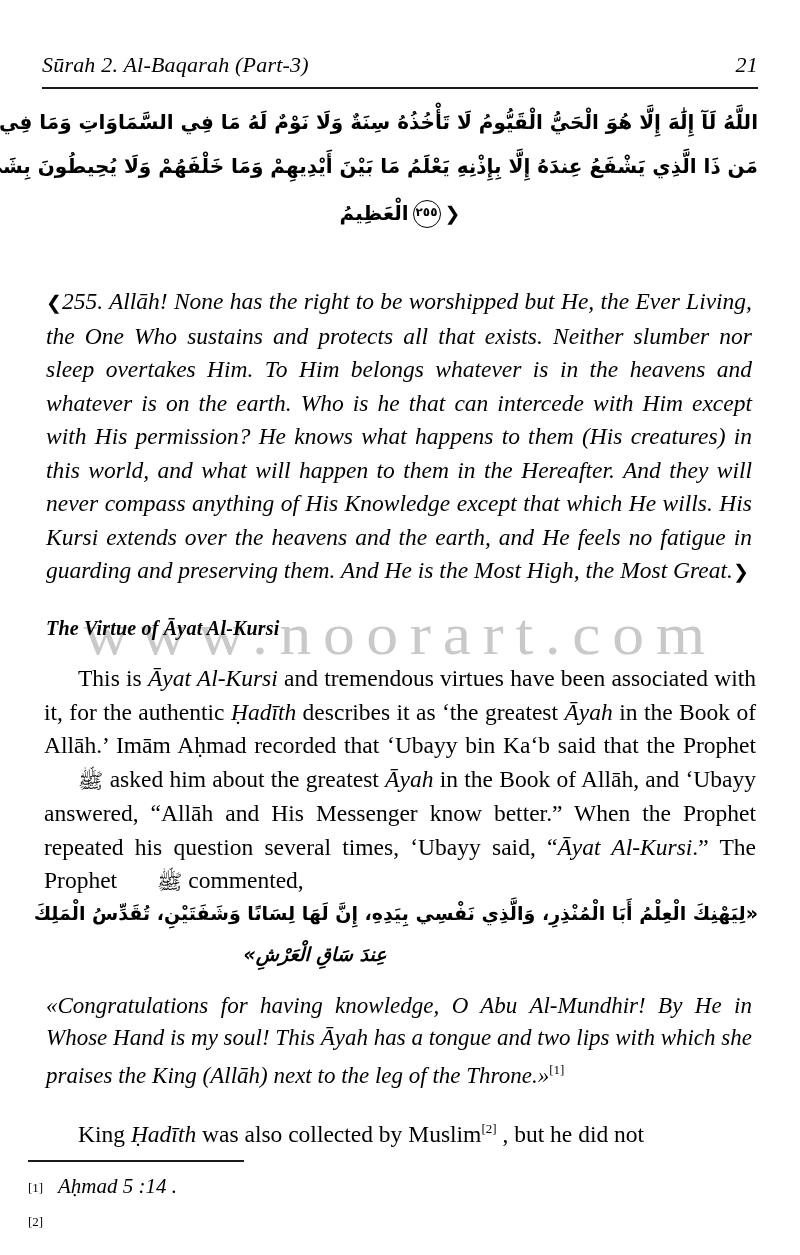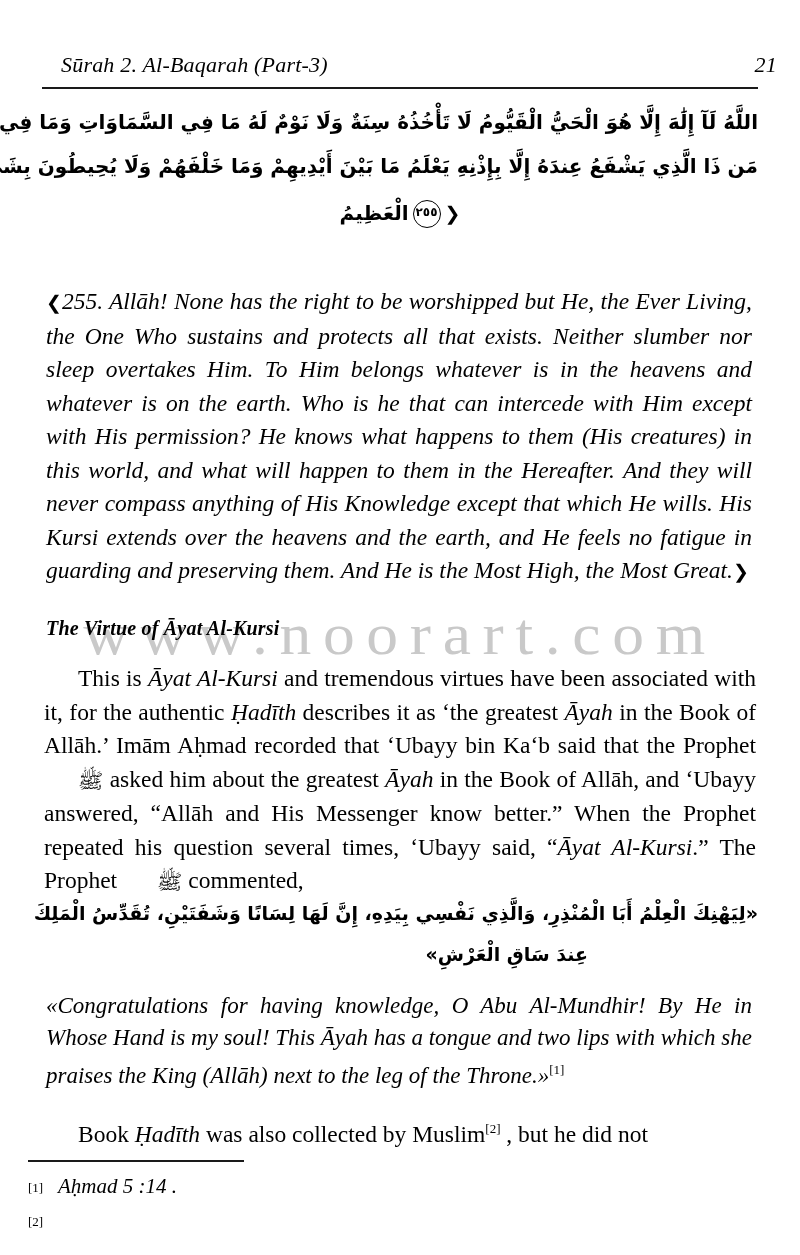--- a/index.html
+++ b/index.html
@@ -27,21 +27,20 @@
     position: absolute;
     left: 42px;
     top: 52px;
     width: 716px;
     display: flex;
     align-items: baseline;
     justify-content: space-between;
     font-style: italic;
     font-size: 22px;
     letter-spacing: 0.2px;
-    margin-left: 19px;
   }
   .runhead .rh-title { white-space: nowrap; }
   .runhead .rh-page  { font-size: 22px; }
   .runhead-rule {
     position: absolute;
     left: 42px;
     top: 87px;
     width: 716px;
     height: 2px;
     background: #1a1a1a;
@@ -160,21 +159,21 @@
     left: 42px;
     top: 893px;
     width: 716px;
     direction: rtl;
     font-family: "DejaVu Sans", "Liberation Sans", sans-serif;
     font-size: 19px;
     line-height: 41px;
     font-weight: 600;
   }
   .hadith-ar .l1 { text-align: center; white-space: nowrap; }
-  .hadith-ar .l2 { white-space: nowrap; padding-right: 170px; }
+  .hadith-ar .l2 { text-align: center; white-space: nowrap; padding-right: 170px; font-style: italic; }
 
   
   .fn-rule {
     position: absolute;
     left: 28px;
     top: 1160px;
     width: 216px;
     height: 2px;
     background: #1a1a1a;
   }
@@ -227,21 +226,21 @@
 
   <div class="hadith-ar">
     <div class="l1">«لِيَهْنِكَ الْعِلْمُ أَبَا الْمُنْذِرِ، وَالَّذِي نَفْسِي بِيَدِهِ، إِنَّ لَهَا لِسَانًا وَشَفَتَيْنِ، تُقَدِّسُ الْمَلِكَ</div>
     <div class="l2">عِندَ سَاقِ الْعَرْشِ»</div>
   </div>
 
   <div class="trans hadith">
     <span>«</span><span>Congratulations for having knowledge, O Abu Al-Mundhir! By He in Whose Hand is my soul! This </span><em>Āyah</em><span> has a tongue and two lips with which she praises the King (Allāh) next to the leg of the Throne.</span><span>»</span><sup class="fn">[1]</sup>
   </div>
 
-  <div class="body-par p2"><span>Book </span><em>Ḥadīth</em><span> was also collected by Muslim</span><sup class="fn">[2]</sup><span> , but he did not</span></div>
+  <div class="body-par p2"><span>King </span><em>Ḥadīth</em><span> was also collected by Muslim</span><sup class="fn">[2]</sup><span> , but he did not</span></div>
 
   <div class="fn-rule"></div>
   <div class="footnotes">
     <div class="footnote">
       <span class="fn-num">[1]</span>
       <span class="fn-text">Aḥmad 5 :14 .</span>
     </div>
     <div class="footnote">
       <span class="fn-num">[2]</span>
     </div>

